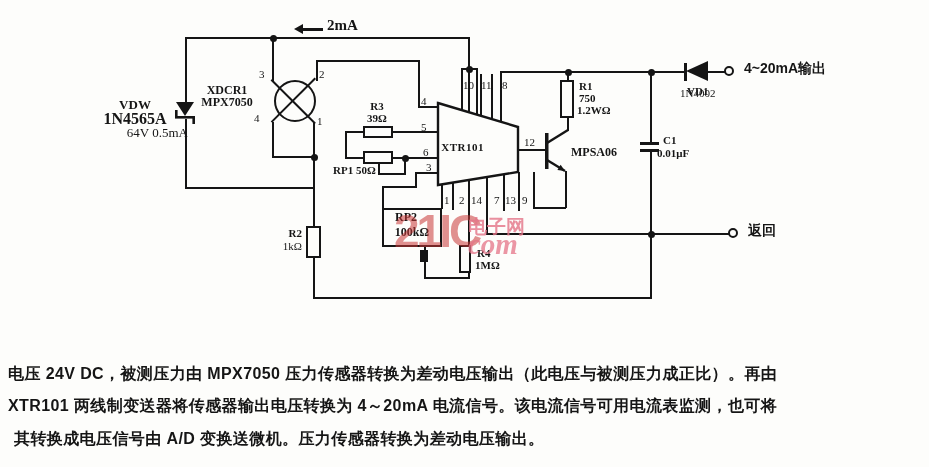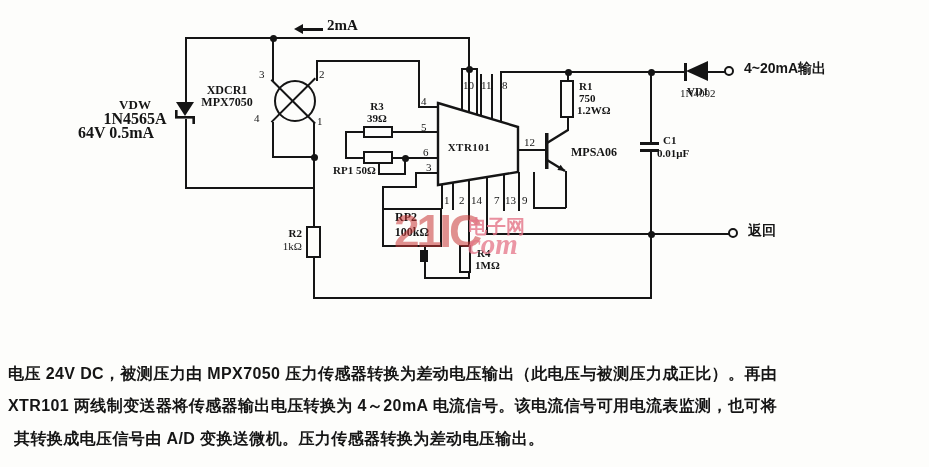--- a/index.html
+++ b/index.html
@@ -92,21 +92,21 @@
     </div>
 
   <svg style="left:172px;top:100px" width="26" height="26">
     <polygon points="4,2 22,2 13,16" fill="#151515"></polygon>
     <rect x="3" y="16" width="20" height="2.6" fill="#151515"></rect>
     <rect x="3" y="10" width="2.6" height="8" fill="#151515"></rect>
     <rect x="20.4" y="16" width="2.6" height="8" fill="#151515"></rect>
   </svg>
   <div class="lbl" style="left:85px;top:99px;width:100px;text-align:center;font-size:13px;font-weight:bold">VDW</div>
   <div class="lbl" style="left:85px;top:113px;width:100px;text-align:center;font-size:16px;font-weight:bold">1N4565A</div>
-  <div class="lbl" style="left:78px;top:127px;width:110px;text-align:left;font-size:16px;font-weight:bold">64V 0.5mA</div>
+  <div class="lbl" style="left:78px;top:127px;width:110px;text-align:right;font-size:13px;font-weight:normal">64V 0.5mA</div>
 
   <div style="position:absolute;left:274px;top:80px;width:42px;height:42px;border:2px solid #151515;border-radius:50%;box-sizing:border-box;"></div>
   <div class="w" style="left:272px;top:79px;width:62px;height:2px;transform-origin:0 0;transform:rotate(45deg)"></div>
   <div class="w" style="left:316px;top:79px;width:62px;height:2px;transform-origin:0 0;transform:rotate(135deg)"></div>
   <div class="lbl" style="left:186px;top:84px;width:82px;text-align:center;font-size:12px;font-weight:bold">XDCR1</div>
   <div class="lbl" style="left:186px;top:96px;width:82px;text-align:center;font-size:12px;font-weight:bold">MPX7050</div>
   <div class="lbl" style="left:259px;top:68px">3</div>
   <div class="lbl" style="left:319px;top:68px">2</div>
   <div class="lbl" style="left:254px;top:112px">4</div>
   <div class="lbl" style="left:317px;top:115px">1</div>
@@ -129,21 +129,21 @@
   <div class="lbl" style="left:384px;top:211px;width:44px;text-align:center;font-size:12px;font-weight:bold">RP2</div>
   <div class="lbl" style="left:384px;top:226px;width:56px;text-align:center;font-size:12px;font-weight:bold">100kΩ</div>
   <div class="w" style="left:420px;top:250px;width:8px;height:12px"></div>
   <div class="box" style="left:459px;top:245px;width:12px;height:28px"></div>
   <div class="lbl" style="left:477px;top:247px;font-weight:bold">R4</div>
   <div class="lbl" style="left:475px;top:259px;font-weight:bold">1MΩ</div>
 
   <svg style="left:436px;top:101px" width="86" height="88">
     <polygon points="2,2 82,26 82,71 2,84" fill="#fdfdfb" stroke="#151515" stroke-width="2.4"></polygon>
   </svg>
-  <div class="lbl" style="left:438px;top:141px;width:62px;text-align:center;font-weight:bold;letter-spacing:0.5px">XTR101</div>
+  <div class="lbl" style="left:422px;top:141px;width:62px;text-align:right;font-weight:bold;letter-spacing:0.5px">XTR101</div>
   <div class="lbl" style="left:421px;top:95px">4</div>
   <div class="lbl" style="left:421px;top:121px">5</div>
   <div class="lbl" style="left:423px;top:146px">6</div>
   <div class="lbl" style="left:426px;top:161px">3</div>
   <div class="lbl" style="left:463px;top:79px">10</div>
   <div class="lbl" style="left:481px;top:79px">11</div>
   <div class="lbl" style="left:502px;top:79px">8</div>
   <div class="lbl" style="left:524px;top:136px">12</div>
   <div class="lbl" style="left:444px;top:194px">1</div>
   <div class="lbl" style="left:459px;top:194px">2</div>

